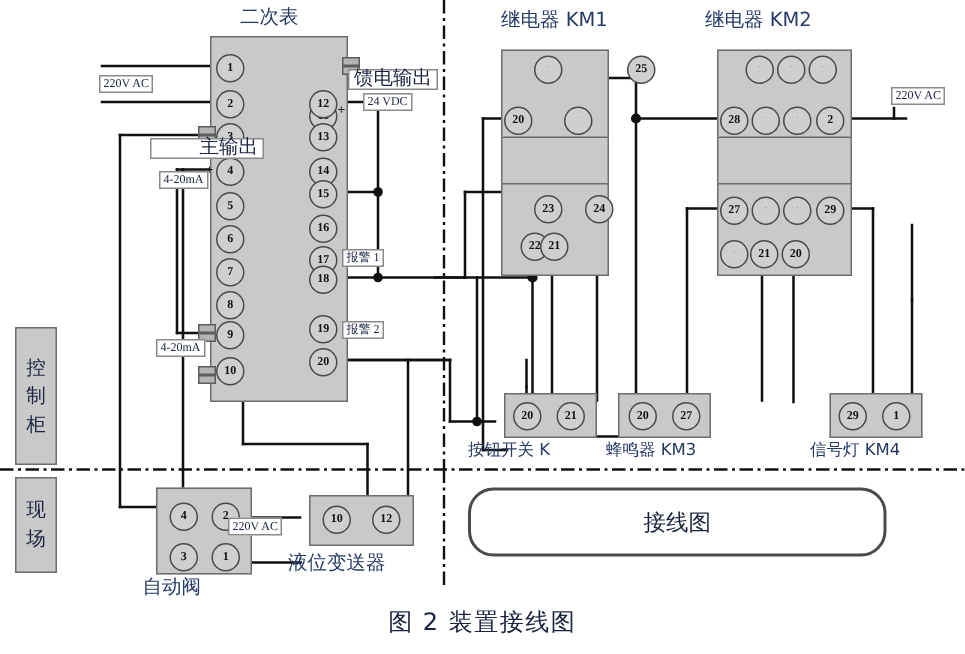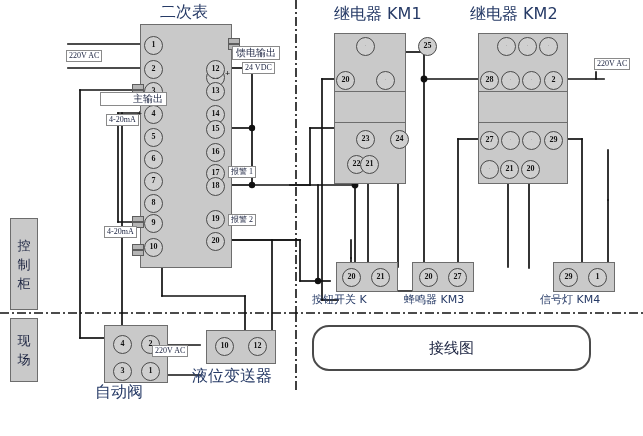--- a/index.html
+++ b/index.html
@@ -10,36 +10,36 @@
   }
   #stage{position:absolute;left:0;top:0;width:643px;height:436px;}
   svg#wires{position:absolute;left:0;top:0;width:643px;height:436px;}
 
   
   .tag{
     position:absolute;background:#ffffff;border:1px solid #8a8a8a;
     font-size:8px;line-height:10px;padding:0px 2px;color:#1b2340;
     white-space:nowrap;font-family:"Liberation Serif",serif;
   }
-  .tag.cn{font-family:"DejaVu Sans",sans-serif;font-size:10px;padding:1px 3px;}
+  .tag.cn{font-family:"DejaVu Sans",sans-serif;font-size:13px;padding:1px 3px;}
 
   
   .dev{position:absolute;background:#c9c9c9;border:1.4px solid #6d6d6d;}
 
   
   .term{
     position:absolute;width:17px;height:17px;border-radius:50%;
     background:#cfcfcf;border:1.5px solid #4a4a4a;
     font-size:8px;line-height:15px;text-align:center;color:#111;
     font-family:"Liberation Serif",serif;font-weight:bold;
   }
   .term.blank{font-size:5px;color:#6a6a6a;font-weight:normal;}
 
   .devname{
-    position:absolute;font-size:16px;color:#263a66;white-space:nowrap;
+    position:absolute;font-size:13px;color:#263a66;white-space:nowrap;
     font-family:"DejaVu Sans",sans-serif;
   }
   .devname.small{font-size:11px;text-align:center;}
 
   
   .vstack{
     position:absolute;background:#c9c9c9;border:1.4px solid #6d6d6d;
     width:26px;text-align:center;font-size:13px;line-height:19px;
     color:#1b2340;font-family:"DejaVu Sans",sans-serif;
     display:flex;flex-direction:column;align-items:center;justify-content:center;
@@ -292,14 +292,15 @@
     <span>制</span>
     <span>柜</span>
   </div>
   <div class="vstack" style="left:10px;top:318px;height:62px;">
     <span>现</span>
     <span>场</span>
   </div>
 
   <div class="bigbox" style="left:312px;top:325px;width:275px;height:42px;border-radius:17px;">接线图</div>
 
+  <div class="caption" style="left:0;top:405px;">图 2    装置接线图</div>
 
 </div>
 
 </body></html>

